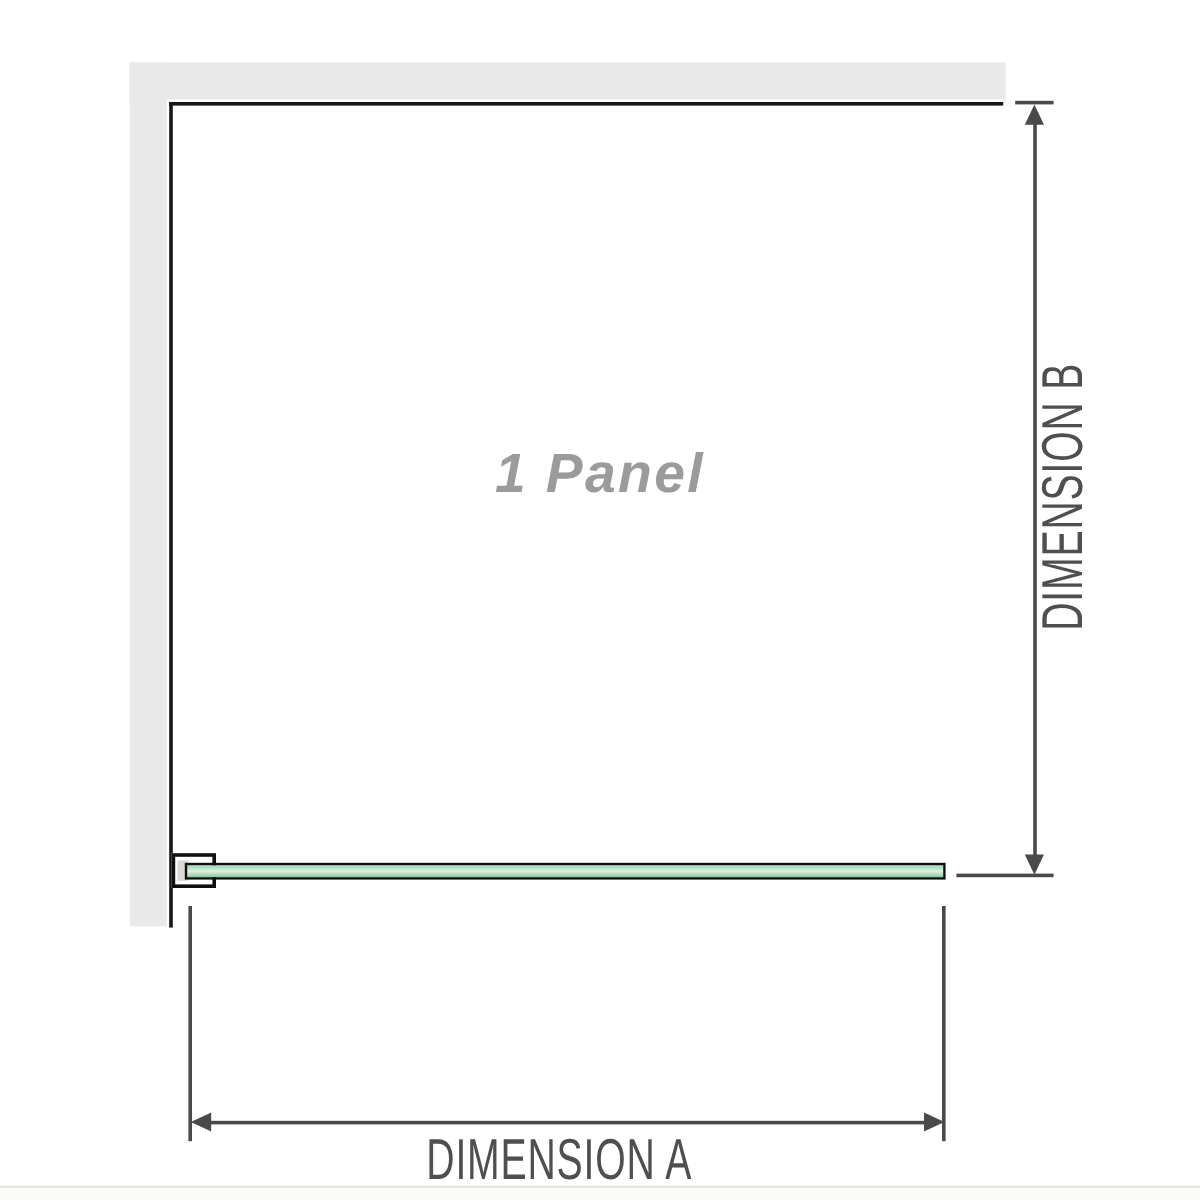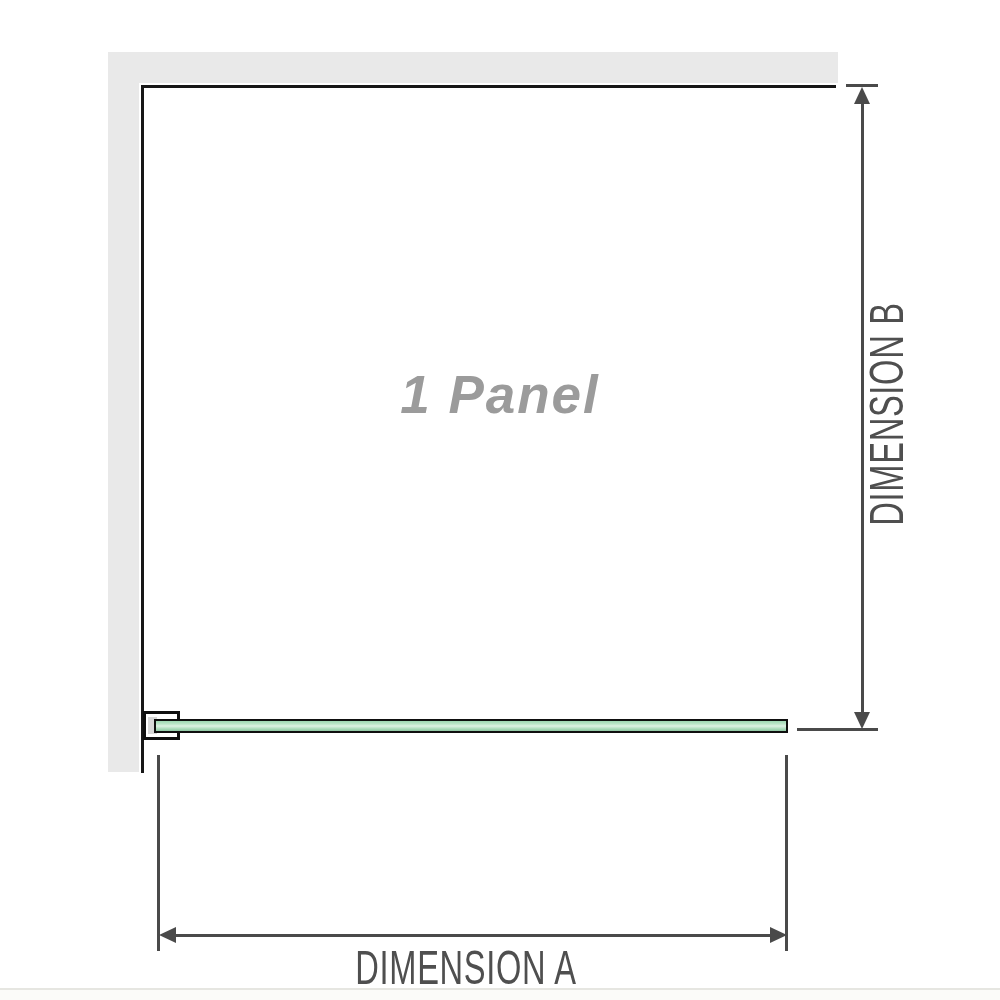--- a/index.html
+++ b/index.html
@@ -13,21 +13,21 @@
   .wall-top{left:108px;top:52px;width:730px;height:31px;background:#e9e9e9;}
   .wall-left{left:108px;top:52px;width:31px;height:720px;background:#e9e9e9;}
 
   
   .edge-top{left:141px;top:85px;width:695px;height:3px;background:#171717;}
   .edge-left{left:141px;top:85px;width:3px;height:688px;background:#171717;}
 
   
   .panel-label{
     left:500px;top:394px;transform:translate(-50%,-50%);
-    font-size:53px;font-style:italic;font-weight:700;letter-spacing:2px;
+    font-size:46px;font-style:italic;font-weight:700;letter-spacing:2px;
     color:#9b9b9b;white-space:nowrap;
   }
 
   
   .glass{
     left:154px;top:719px;width:634px;height:14px;box-sizing:border-box;
     border:2px solid #0f0f0f;
     background:linear-gradient(180deg,#9ed7b2 0%,#bce5c9 30%,#def1e4 50%,#a8dab8 80%,#8fc7a3 100%);
   }
   

